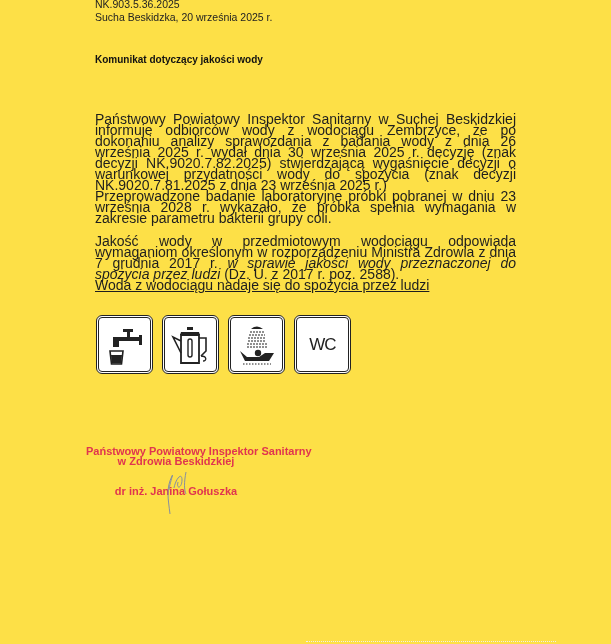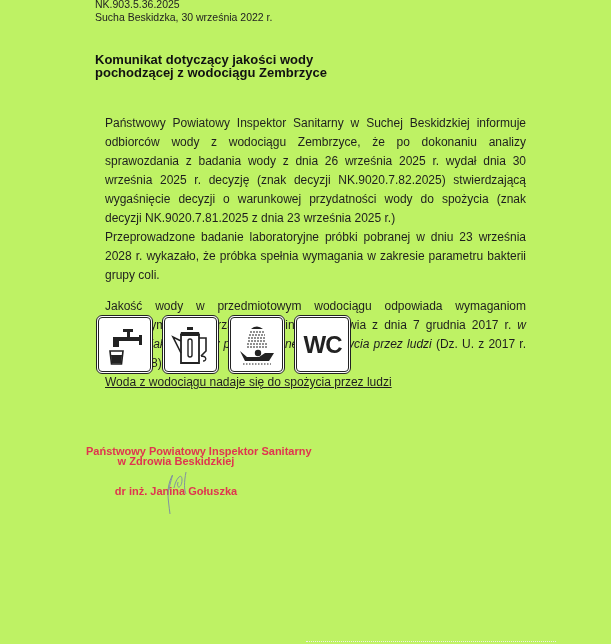--- a/index.html
+++ b/index.html
@@ -1,49 +1,48 @@
 <!DOCTYPE html>
 <html><head>
   <meta charset="utf-8">
   <style>
     html, body { margin: 0; padding: 0; background: #ffffff; }
     body { width: 611px; height: 644px; position: relative; overflow: hidden;
       font-family: "Liberation Sans", sans-serif; color: #1a1a1a; }
-    .page { position: absolute; left: 0; top: 0; width: 611px; height: 644px; background: #bef264; }
+    .page { position: absolute; left: 0; top: 0; width: 611px; height: 644px; background: #fde047; }
     .ref { position: absolute; left: 95px; top: -2px; font-size: 10.5px; line-height: 13px; color: #222; }
-    .title { position: absolute; left: 95px; top: 53px; font-size: 13px; line-height: 13px; font-weight: bold; color: #111; }
-    .body { position: absolute; left: 105px; top: 114px; width: 421px; font-size: 12px; line-height: 19px; color: #1e1e1e; text-align: justify; }
+    .title { position: absolute; left: 95px; top: 53px; font-size: 10px; line-height: 13px; font-weight: bold; color: #111; }
+    .body { position: absolute; left: 95px; top: 114px; width: 421px; font-size: 14px; line-height: 11px; color: #1e1e1e; text-align: justify; }
     .body p { margin: 0; }
     .gap { height: 12px; }
     .underline { text-decoration: underline; }
     .it { font-style: italic; }
     .icons { position: absolute; left: 96px; top: 315px; display: flex; gap: 9px; }
     .icon-box { width: 57px; height: 59px; border: 3px double #222; border-radius: 6px; box-sizing: border-box;
       display: flex; align-items: center; justify-content: center; background: #fff; }
     .icon-box svg { width: 44px; height: 44px; }
-    .wc { font-weight: bold; font-size: 24px; letter-spacing: -1px; color: #222; font-family: "Liberation Sans", sans-serif; }
+    .wc { font-weight: normal; font-size: 17px; letter-spacing: -1px; color: #222; font-family: "Liberation Sans", sans-serif; }
     .stamp { position: absolute; left: 86px; top: 446px; width: 180px; color: #e0354f; font-size: 11px; line-height: 10px; text-align: center; font-weight: bold; }
     .stamp .l1 { white-space: nowrap; }
     .stamp .name { margin-top: 20px; text-align: center; }
     .sig { position: absolute; left: 160px; top: 468px; }
     .bottom-line { position: absolute; left: 306px; top: 641px; width: 250px; height: 1px; border-top: 1px dotted #eee; }
   </style>
 </head>
 <body>
 
 <div class="page">
 
   <div class="ref">
     <div>NK.903.5.36.2025</div>
-    <div>Sucha Beskidzka, 30 września 2022 r.</div>
+    <div>Sucha Beskidzka, 20 września 2025 r.</div>
   </div>
 
   <div class="title">
     <div>Komunikat dotyczący jakości wody</div>
-    <div>pochodzącej z wodociągu Zembrzyce</div>
   </div>
 
   <div class="body">
     <p>Państwowy Powiatowy Inspektor Sanitarny w Suchej Beskidzkiej informuje odbiorców wody z wodociągu Zembrzyce, że po dokonaniu analizy sprawozdania z badania wody z dnia 26 września 2025 r. wydał dnia 30 września 2025 r. decyzję (znak decyzji NK.9020.7.82.2025) stwierdzającą wygaśnięcie decyzji o warunkowej przydatności wody do spożycia (znak decyzji NK.9020.7.81.2025 z dnia 23 września 2025 r.)</p>
     <p>Przeprowadzone badanie laboratoryjne próbki pobranej w dniu 23 września 2028 r. wykazało, że próbka spełnia wymagania w zakresie parametru bakterii grupy coli.</p>
     <div class="gap"></div>
     <p><span>Jakość wody w przedmiotowym wodociągu odpowiada wymaganiom określonym w rozporządzeniu Ministra Zdrowia z dnia 7 grudnia 2017 r. </span><span class="it">w sprawie jakości wody przeznaczonej do spożycia przez ludzi</span><span> (Dz. U. z 2017 r. poz. 2588).</span></p>
     <p class="underline">Woda z wodociągu nadaje się do spożycia przez ludzi</p>
   </div>
 

